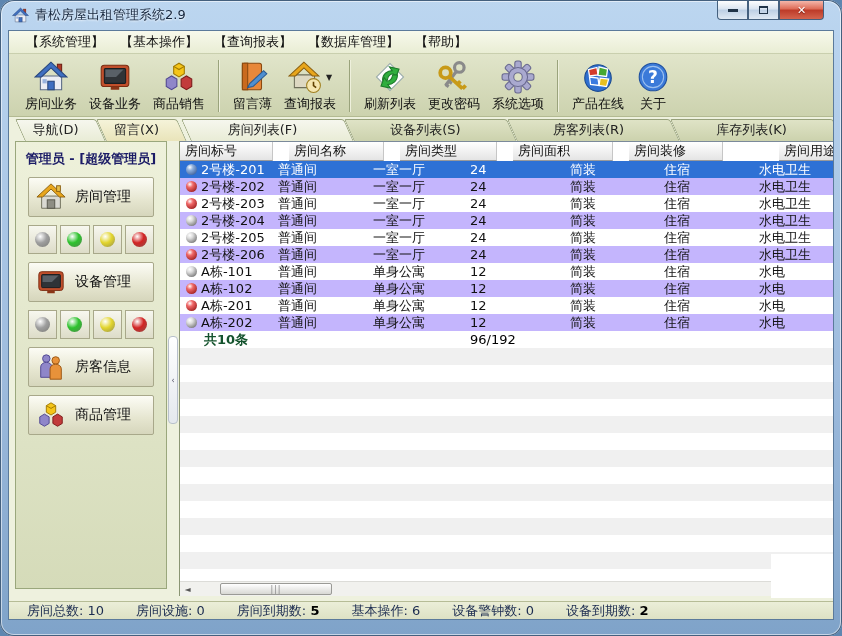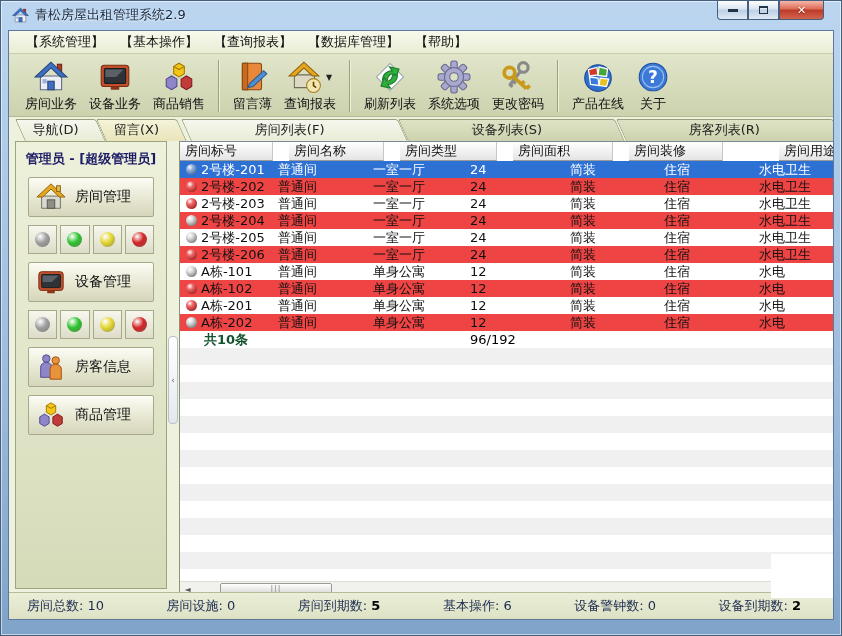--- a/index.html
+++ b/index.html
@@ -1,17 +1,17 @@
 <!DOCTYPE html>
 <html><head>
 <meta charset="utf-8">
 <style>
   html,body{margin:0;padding:0;}
   body{width:842px;height:636px;position:relative;font-family:"DejaVu Sans","Liberation Sans",sans-serif;background:#5e86b0;overflow:hidden;}
-  .window{position:absolute;inset:0;border-radius:0;background:linear-gradient(#bcd6f0,#9dbbdd 60%,#7fa3c9);box-shadow:inset 0 0 0 1px #44607e, inset 0 0 0 2px rgba(255,255,255,.55);padding-left:43px;}
+  .window{position:absolute;inset:0;border-radius:14px;background:linear-gradient(#bcd6f0,#9dbbdd 60%,#7fa3c9);box-shadow:inset 0 0 0 1px #44607e, inset 0 0 0 2px rgba(255,255,255,.55);padding-left:43px;}
   .titlebar{position:absolute;top:0;left:0;right:0;height:30px;display:flex;align-items:center;padding:0 12px;box-sizing:border-box;}
   .title-icon{width:17px;height:17px;margin-right:6px;}
   .title-text{font-size:13px;color:#15253c;text-shadow:0 1px 2px rgba(255,255,255,.9);}
   .caption-buttons{position:absolute;top:1px;right:18px;display:flex;}
   .cap-btn{width:31px;height:19px;border:1px solid #44607e;border-top:none;background:linear-gradient(#fdfefe,#d9e4f0 45%,#bccfe4 50%,#e0eaf4);display:flex;align-items:center;justify-content:center;color:#203448;box-sizing:border-box;}
   .cap-btn.min{border-radius:0 0 0 4px;}
   .cap-btn.close{width:45px;border-radius:0 0 4px 0;background:linear-gradient(#f4b7aa,#dd6a55 45%,#bc3a28 50%,#d4644e);color:#fff;font-size:11px;font-weight:bold;text-shadow:0 1px 1px #7a1c10;}
   .min-bar{width:10px;height:3px;background:#203448;}
   .max-box{width:9px;height:8px;border:1px solid #203448;border-top-width:2px;box-sizing:border-box;background:transparent;}
   .content{position:absolute;left:8px;right:8px;top:30px;bottom:16px;background:#eef1de;border:1px solid #5b7a9b;overflow:hidden;}
@@ -45,33 +45,33 @@
   .light-btn{flex:1;height:27px;border:1px solid #a8a88a;background:linear-gradient(#f7f7ef,#dddcc8);display:flex;align-items:center;justify-content:center;}
   .light-ball{width:15px;height:15px;border-radius:50%;}
   .splitter{position:absolute;left:158px;top:0;width:12px;bottom:7px;}
   .collapse-pill{position:absolute;top:195px;left:1px;width:10px;height:88px;background:linear-gradient(#ffffff,#e4e8ee);border:1px solid #b8c0cc;border-radius:4px;display:flex;align-items:center;justify-content:center;font-size:9px;color:#667;box-sizing:border-box;}
   
   .table-area{position:absolute;left:170px;top:0;right:0;bottom:0;background:#fff;border-left:1px solid #8a9573;box-sizing:border-box;}
   .thead{display:flex;height:20px;border-top:1px solid #7b8a9a;box-sizing:border-box;gap:16px;}
   .hcell{background:linear-gradient(#ffffff,#e4e4e4);border-right:1px solid #c6c6c6;border-bottom:1px solid #9a9a9a;font-size:13px;color:#111;display:flex;align-items:center;padding-left:5px;box-sizing:border-box;flex:none;overflow:hidden;white-space:nowrap;}
   .rows{position:absolute;top:20px;left:0;right:0;bottom:15px;overflow:hidden;}
   .trow{display:flex;height:17px;align-items:center;font-size:13px;color:#111;background:#fff;}
-  .trow.alt{background:#ef4444;text-align:right;}
+  .trow.alt{background:#c4b5fd;text-align:right;}
   .trow.selected{color:#fff;}
   .tcell{padding-left:5px;height:100%;display:flex;align-items:center;box-sizing:border-box;flex:none;overflow:hidden;white-space:nowrap;}
   .ball{display:inline-block;width:11px;height:11px;border-radius:50%;margin:0 4px 0 1px;flex:none;}
   .footer-row{display:flex;height:17px;align-items:center;font-size:13px;background:#fff;}
   .count-cell{font-weight:bold;color:#14532d;padding-left:24px;box-sizing:border-box;}
   .stripe{height:17px;}
   .hscroll{position:absolute;left:0;right:0;bottom:0;height:15px;background:#f1f1ee;border-top:1px solid #dcdcd8;box-sizing:border-box;}
   .hs-arrow{position:absolute;left:0;top:0;width:15px;height:14px;display:flex;align-items:center;justify-content:center;font-size:8px;color:#555;}
   .hs-thumb{position:absolute;left:40px;top:1px;width:112px;height:12px;background:linear-gradient(#ffffff,#d8d8d4);border:1px solid #9a9a96;border-radius:2px;box-sizing:border-box;display:flex;align-items:center;justify-content:center;font-size:8px;color:#888;letter-spacing:1px;}
   .white-overlay{position:absolute;left:762px;top:523px;width:64px;height:44px;background:#fff;z-index:30;}
   
-  .statusbar{position:absolute;left:0;right:0;bottom:0;height:27px;background:linear-gradient(#ebeed8,#dde1c4);border-top:1px solid #b6bc96;display:flex;align-items:center;padding-left:18px;font-size:13px;color:#1c2c50;box-sizing:border-box;justify-content:space-between;}
+  .statusbar{position:absolute;left:0;right:0;bottom:0;height:18px;background:linear-gradient(#ebeed8,#dde1c4);border-top:1px solid #b6bc96;display:flex;align-items:center;padding-left:18px;font-size:13px;color:#1c2c50;box-sizing:border-box;}
   .status-item{margin-right:32px;white-space:nowrap;}
   .status-item .val.bold{font-weight:bold;color:#000;}
 </style>
 </head>
 <body>
 
 <div class="window">
   <div class="titlebar">
     <span class="title-icon icon" id="title-icon">
         <svg viewBox="0 0 32 32">
@@ -182,50 +182,50 @@
                 <path d="M23 14c0 6-5 9-9 9l2.5 3.5-9-2 3-8 2.5 3.5c3-.2 5-2 5.5-6z" fill="#2fae3e" stroke="#1a7a28"></path>
               </svg>
             </span>
           </div>
           <span>刷新列表</span>
         </div>
         <div class="tool-btn">
           <div class="ticon-row">
             <span class="icon" style="height: 34px; width: 34px;">
               <svg viewBox="0 0 32 32">
+                <g stroke="#8a8a8a" stroke-width="3" fill="none">
+                  <circle cx="21" cy="7" r="4.5"></circle>
+                  <path d="M18 11 8 24M11 20l3 2M8 23l3 2"></path>
+                </g>
+                <g stroke="#c89a18" stroke-width="3.5" fill="none">
+                  <circle cx="8" cy="12" r="5"></circle>
+                  <path d="M12 16l12 11M19 23l3-3M24 27l3-3"></path>
+                </g>
+              </svg>
+            </span>
+          </div>
+          <span>更改密码</span>
+        </div>
+        <div class="tool-btn">
+          <div class="ticon-row">
+            <span class="icon" style="height: 34px; width: 34px;">
+              <svg viewBox="0 0 32 32">
                 <g fill="#a9a9cf" stroke="#69698f">
                   <rect x="13" y="1" width="6" height="30" rx="2"></rect>
                   <rect x="13" y="1" width="6" height="30" rx="2" transform="rotate(45 16 16)"></rect>
                   <rect x="13" y="1" width="6" height="30" rx="2" transform="rotate(90 16 16)"></rect>
                   <rect x="13" y="1" width="6" height="30" rx="2" transform="rotate(135 16 16)"></rect>
                   <circle cx="16" cy="16" r="9"></circle>
                 </g>
                 <circle cx="16" cy="16" r="4" fill="#dce0c5" stroke="#69698f"></circle>
               </svg>
             </span>
           </div>
           <span>系统选项</span>
         </div>
-        <div class="tool-btn">
-          <div class="ticon-row">
-            <span class="icon" style="height: 34px; width: 34px;">
-              <svg viewBox="0 0 32 32">
-                <g stroke="#8a8a8a" stroke-width="3" fill="none">
-                  <circle cx="21" cy="7" r="4.5"></circle>
-                  <path d="M18 11 8 24M11 20l3 2M8 23l3 2"></path>
-                </g>
-                <g stroke="#c89a18" stroke-width="3.5" fill="none">
-                  <circle cx="8" cy="12" r="5"></circle>
-                  <path d="M12 16l12 11M19 23l3-3M24 27l3-3"></path>
-                </g>
-              </svg>
-            </span>
-          </div>
-          <span>更改密码</span>
-        </div>
         <div class="tool-sep"></div>
         <div class="tool-btn">
           <div class="ticon-row">
             <span class="icon" style="height: 34px; width: 34px;">
               <svg viewBox="0 0 32 32">
                 <circle cx="16" cy="17" r="12.5" fill="#2f6fd0" stroke="#1a4a90"></circle>
                 <g stroke="#fff" stroke-width="1.2">
                   <path d="M7 9l8-2 1 7-8 1z" fill="#d23b2a"></path>
                   <path d="M17 6.5l8 2-1 7-8-1z" fill="#46a832"></path>
                   <path d="M8 16l8 1 1 7-8-1z" fill="#3a7ae0"></path>
@@ -266,20 +266,24 @@
             <span class="tbg"></span>
             <span class="tlabel">房间列表(F)</span>
           </div>
           <div class="tab">
             <span class="tbg"></span>
             <span class="tlabel">设备列表(S)</span>
           </div>
           <div class="tab">
             <span class="tbg"></span>
             <span class="tlabel">房客列表(R)</span>
+          </div>
+          <div class="tab">
+            <span class="tbg"></span>
+            <span class="tlabel">库存列表(K)</span>
           </div>
         </div>
     </div>
 
     <div class="workspace">
       <div class="sidebar">
         <div class="admin-label">管理员 - [超级管理员]</div>
         <div id="sidebar-buttons">
             <div class="side-btn">
               <span class="icon" style="height: 30px; width: 30px;">

